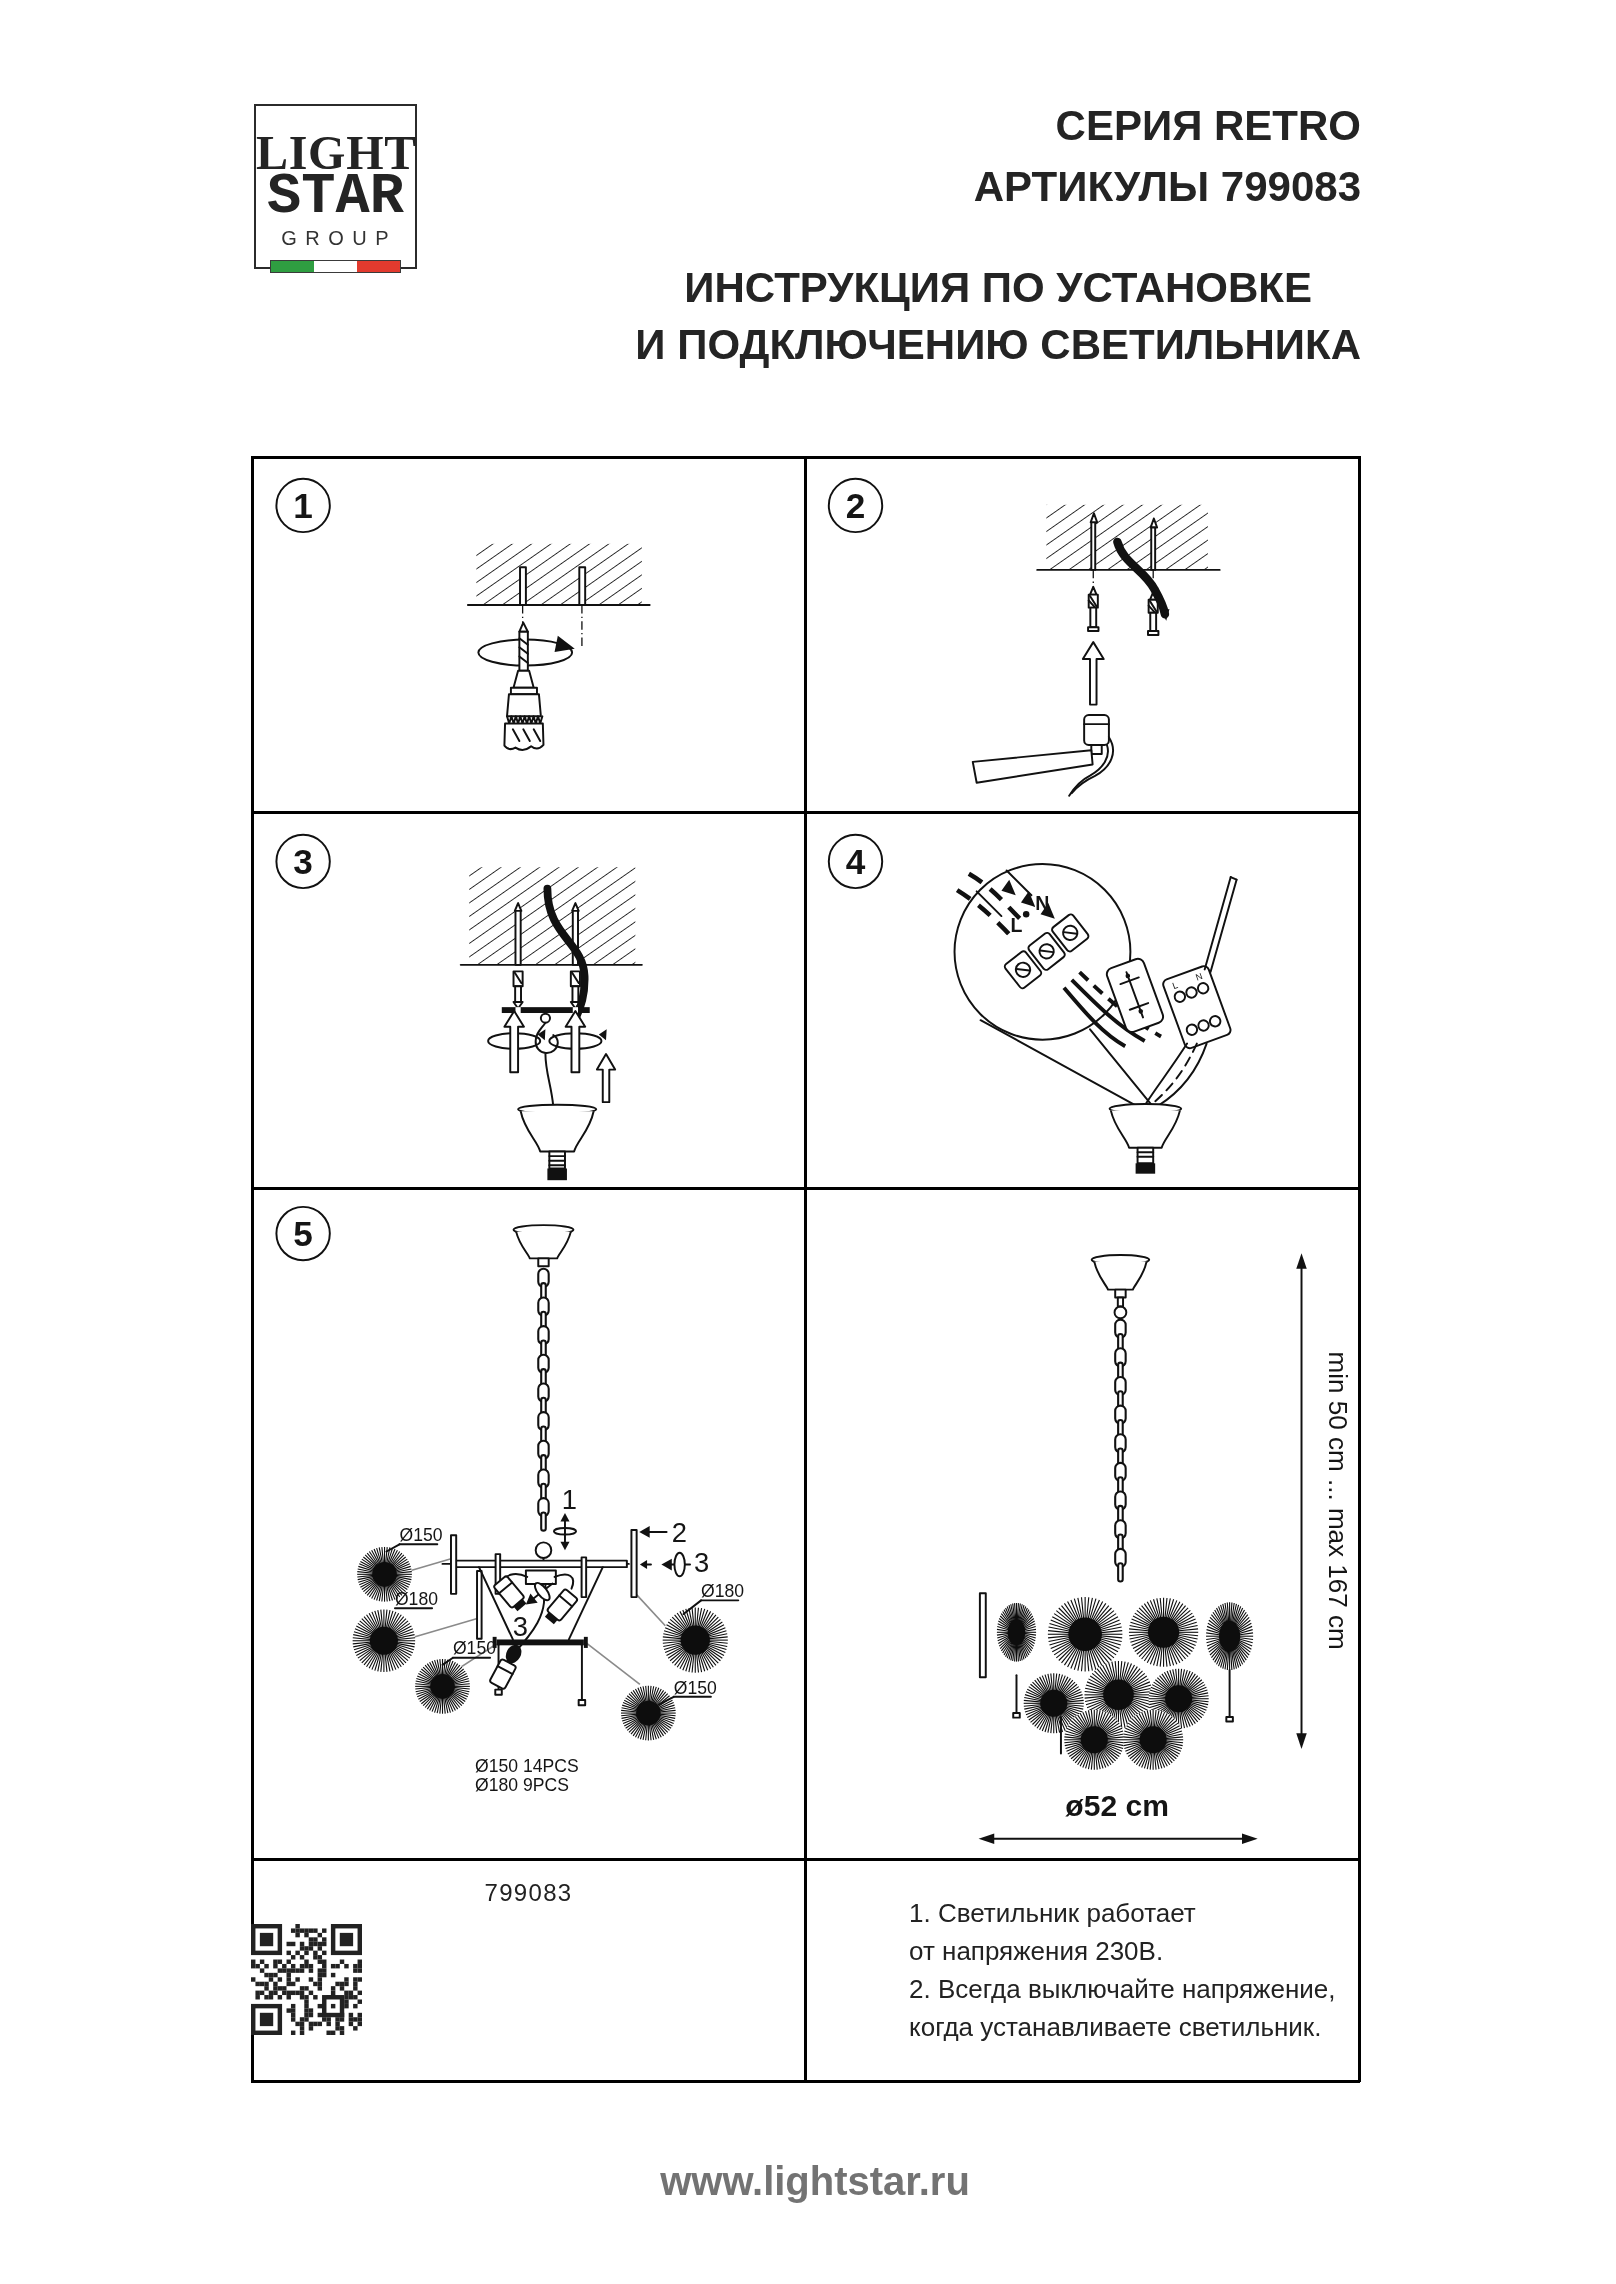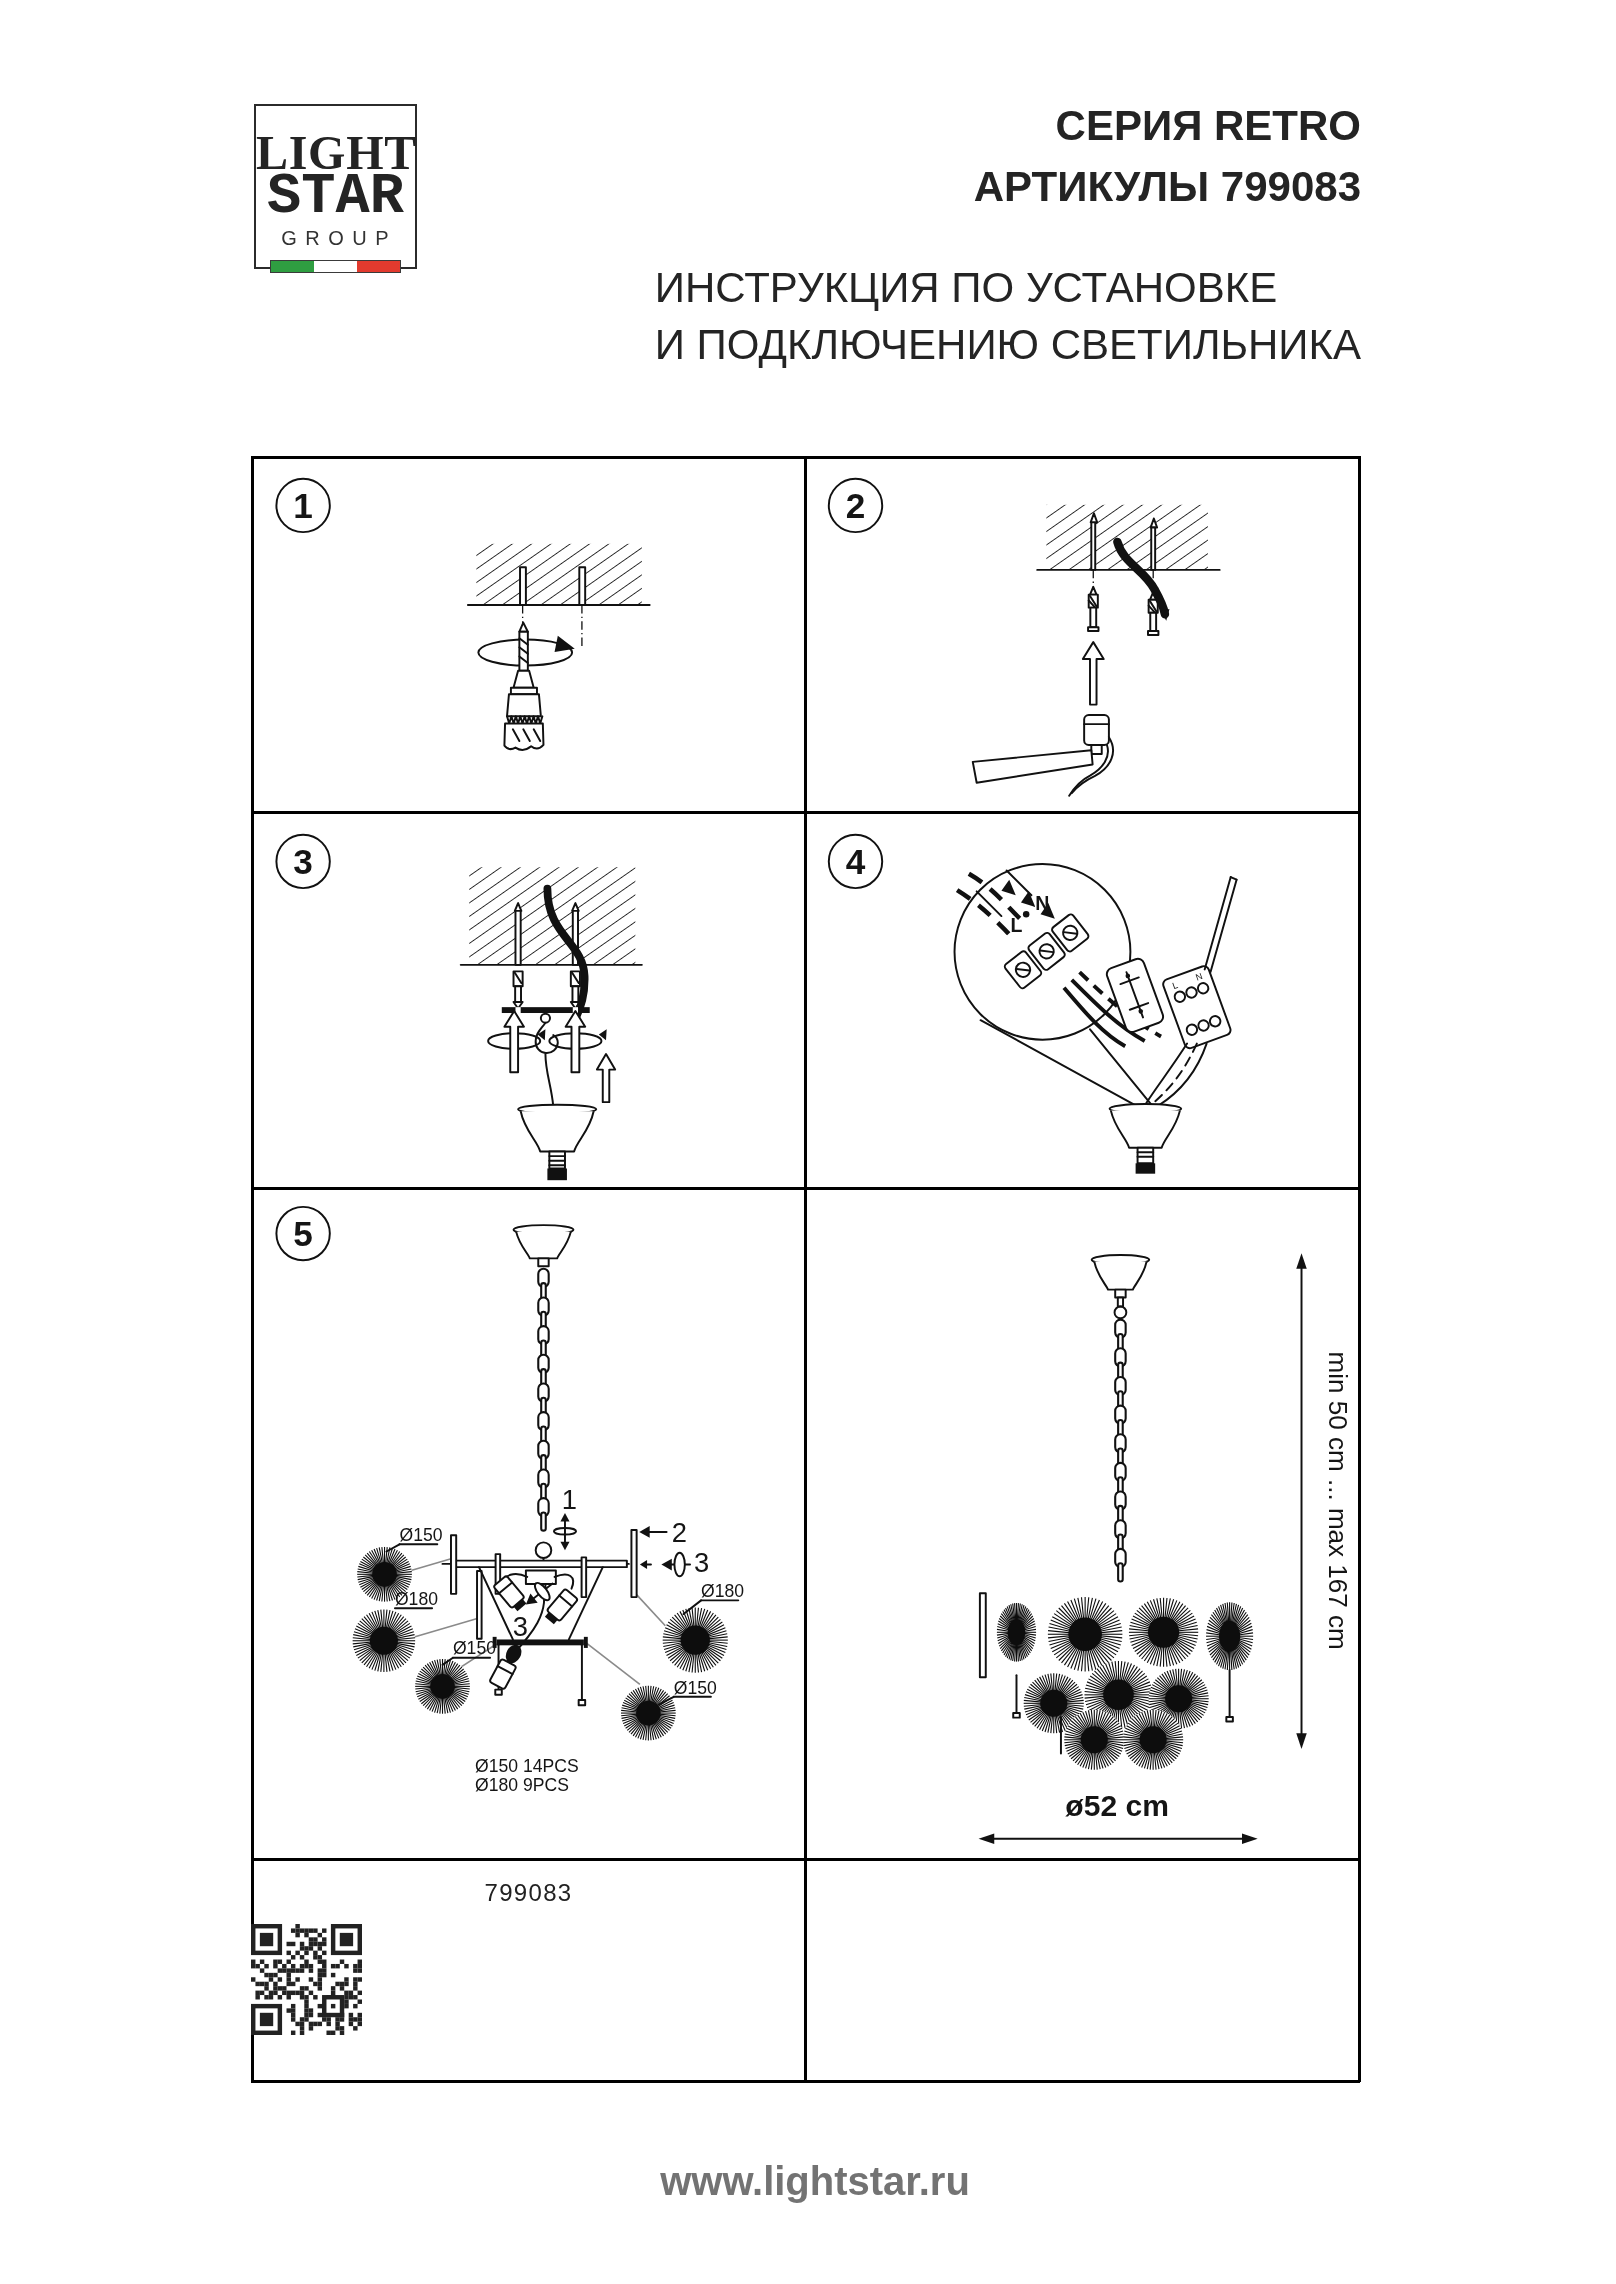--- a/index.html
+++ b/index.html
@@ -10,22 +10,22 @@
         border:2px solid #2b2b2b;text-align:center;box-sizing:border-box;}
   .logo-light{font-family:"Liberation Serif",serif;font-weight:bold;font-size:48px;
               line-height:40px;margin-top:27px;letter-spacing:0.7px;color:#242424;}
   .logo-star{font-family:Liberation Mono, monospace;font-weight:bold;font-size:57px;
              line-height:49px;letter-spacing:0;color:#242424;}
   .logo-group{font-size:20px;letter-spacing:8.5px;margin-top:5px;padding-left:7.2px;color:#333;}
   .flag{width:129px;height:10.4px;margin:10.4px auto 0;border:1.3px solid #3a3a3a;display:flex;}
   .flag span{flex:1;display:block;}
   .hdr-series{position:absolute;right:255px;top:95px;text-align:right;
               font-weight:bold;font-size:42px;line-height:61px;color:#242424;}
-  .hdr-instr{position:absolute;right:255px;top:259px;text-align:left;
-             font-weight:normal;font-size:42px;line-height:57px;color:#242424;}
+  .hdr-instr{position:absolute;right:255px;top:259px;text-align:center;
+             font-weight:bold;font-size:42px;line-height:57px;color:#242424;}
   
   .table{position:absolute;left:251px;top:456px;width:1109px;height:1626px;}
   .tline{position:absolute;background:#000;}
   .cell{position:absolute;overflow:hidden;}
   .cell svg{display:block;}
   svg text{font-family:"Liberation Sans",sans-serif;fill:#151515;}
   .s{stroke:#111;fill:none;stroke-width:3;stroke-linecap:round;stroke-linejoin:round;}
   .w{fill:#fff;stroke:#111;stroke-width:3;stroke-linejoin:round;}
   .f{fill:#111;stroke:none;}
   .gray{stroke:#8a8a8a;stroke-width:2.5;fill:none;}
@@ -1638,17 +1638,25 @@
             <rect x="0" y="123.12" width="47.879999999999995" height="47.879999999999995" fill="#222"></rect>
             <rect x="6.84" y="129.96" width="34.2" height="34.2" fill="#fff"></rect>
             <rect x="13.68" y="136.8" width="20.52" height="20.52" fill="#222"></rect>
             <rect x="109.44" y="109.44" width="34.2" height="34.2" fill="#222"></rect>
             <rect x="116.28" y="116.28" width="20.52" height="20.52" fill="#fff"></rect>
             <rect x="123.12" y="123.12" width="6.84" height="6.84" fill="#222"></rect>
           </svg>
       </div>
     </div>
 
+    <div class="cell" style="left:555px;top:1403px;width:555px;height:223px">
+      <div class="notes">
+        <div>1. Светильник работает</div>
+        <div>от напряжения 230В.</div>
+        <div>2. Всегда выключайте напряжение,</div>
+        <div>когда устанавливаете светильник.</div>
+      </div>
+    </div>
   </div>
 
   <div class="site">www.lightstar.ru</div>
 </div>
 
 
 </body></html>

